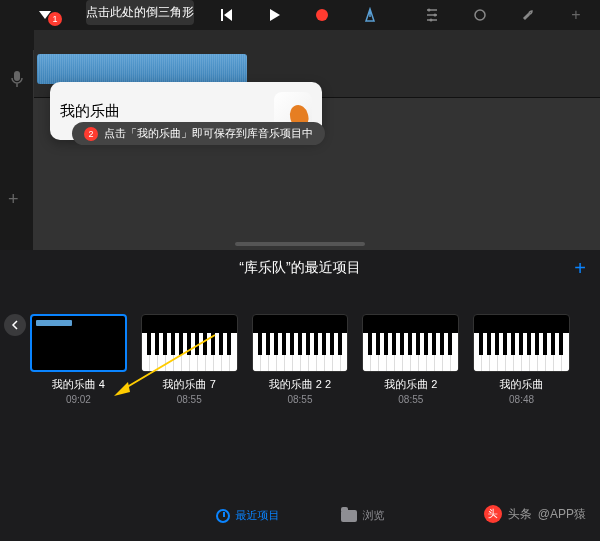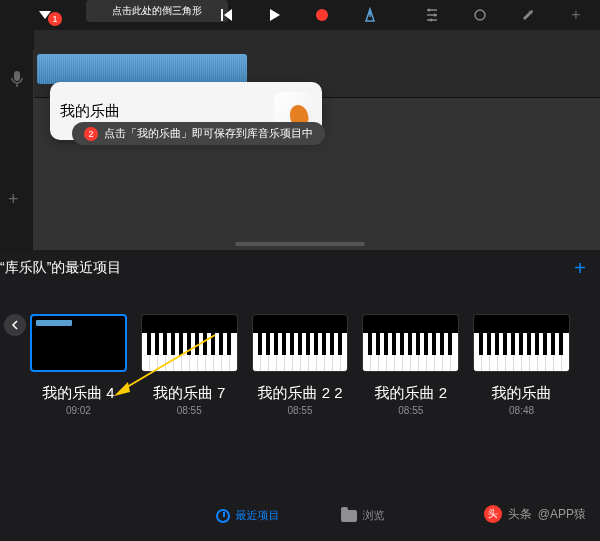--- a/index.html
+++ b/index.html
@@ -6,21 +6,21 @@
     body { width: 600px; height: 541px; background: #000; font-family: -apple-system, "PingFang SC", sans-serif; color: #fff; overflow: hidden; }
     
     
     .top-section { height: 250px; background: #1a1a1a; position: relative; }
     .toolbar { height: 30px; display: flex; align-items: center; padding: 0 8px; background: #1a1a1a; }
     .tool-btn { display: flex; align-items: center; justify-content: center; width: 24px; height: 24px; margin-right: 4px; color: #888; cursor: pointer; }
     .tool-btn.white { color: #fff; }
     .tool-group-left { display: flex; align-items: center; }
     .tool-group-center { display: flex; align-items: center; position: absolute; left: 50%; transform: translateX(-50%); gap: 20px; }
     .tool-group-right { display: flex; align-items: center; margin-left: auto; gap: 20px; }
-    .tooltip-bubble { position: absolute; top: 0; left: 86px; background: #333; color: #fff; padding: 4px 26px; border-radius: 4px; font-size: 10px; }
+    .tooltip-bubble { position: absolute; top: 0; left: 86px; background: #333; color: #fff; padding: 4px 0; border-radius: 4px; font-size: 12px; }
     .fx-label { color: #999; font-size: 12px; margin-left: 8px; }
     .dropdown-arrow { display: inline-block; width: 0; height: 0; border-left: 6px solid transparent; border-right: 6px solid transparent; border-top: 8px solid #fff; margin-left: 50px; }
     
     .timeline-ruler { height: 20px; background: #2a2a2a; margin-left: 34px; position: relative; }
     
     .track-area { position: relative; height: 200px; }
     .track-sidebar { position: absolute; left: 0; top: 0; width: 34px; height: 100%; background: #1a1a1a; border-right: 1px solid #333; }
     .mic-icon { width: 20px; height: 20px; margin: 20px auto 0; color: #666; display: flex; justify-content: center; }
     .add-track { position: absolute; bottom: 40px; left: 8px; color: #666; font-size: 18px; cursor: pointer; }
     
@@ -35,38 +35,38 @@
     .guitar-shape { position: absolute; right: 4px; bottom: 3px; width: 18px; height: 22px; background: #e67e22; border-radius: 50% 50% 40% 40%; transform: rotate(-15deg); }
     
     .popup-sub { position: absolute; top: 72px; left: 72px; background: #444; color: #fff; padding: 4px 12px; border-radius: 12px; font-size: 11px; z-index: 10; display: flex; align-items: center; }
     .step-badge { width: 14px; height: 14px; border-radius: 50%; background: #ff3b30; color: #fff; font-size: 9px; display: flex; align-items: center; justify-content: center; margin-right: 6px; }
     .step-badge1 { position: absolute; top: 12px; left: 48px; width: 14px; height: 14px; border-radius: 50%; background: #ff3b30; color: #fff; font-size: 9px; display: flex; align-items: center; justify-content: center; z-index: 11; }
     
     .home-indicator { position: absolute; bottom: 4px; left: 50%; transform: translateX(-50%); width: 130px; height: 4px; background: #555; border-radius: 2px; }
     
     
     .bottom-section { height: 291px; background: #1c1c1e; position: relative; }
-    .header { height: 36px; display: flex; align-items: center; position: relative; }
+    .header { height: 36px; display: flex; align-items: center; justify-content: center; position: relative; }
     .header-title { color: #fff; font-size: 14px; font-weight: 500; }
     .plus-btn { position: absolute; right: 14px; color: #0a84ff; font-size: 20px; cursor: pointer; }
     
     .search-bar { margin: 0 30px 8px; height: 30px; background: #2c2c2e; border-radius: 8px; display: flex; align-items: center; padding: 0 10px; }
     .search-icon { color: #8e8e93; margin-right: 6px; }
     .search-text { color: #8e8e93; font-size: 14px; }
     
     .projects-row { display: flex; padding: 28px 30px 0; gap: 14px; position: relative; }
     .back-chevron { position: absolute; left: 4px; top: 64px; width: 22px; height: 22px; border-radius: 50%; background: #3a3a3c; display: flex; align-items: center; justify-content: center; color: #fff; cursor: pointer; }
     .project-card { flex: 1; display: flex; flex-direction: column; align-items: center; cursor: pointer; }
     .project-thumb { width: 100%; height: 58px; background: #000; border-radius: 4px; position: relative; overflow: hidden; border: 1px solid #333; }
     .project-thumb.selected { border: 2px solid #0a84ff; }
     .mini-track { position: absolute; top: 4px; left: 4px; width: 36px; height: 6px; background: #5a9fd4; border-radius: 1px; }
     .piano-keys { position: absolute; bottom: 0; left: 0; right: 0; height: 38px; background: #fff; display: flex; }
     .piano-keys::before { content: ''; position: absolute; inset: 0; background: repeating-linear-gradient(90deg, #fff 0, #fff 7px, #ddd 7px, #ddd 8px); }
     .piano-keys::after { content: ''; position: absolute; top: 0; left: 5px; right: 3px; height: 22px; background: repeating-linear-gradient(90deg, #000 0, #000 4px, transparent 4px, transparent 8px); }
-    .project-name { color: #fff; font-size: 15px; margin-top: 12px; text-align: right; }
+    .project-name { color: #fff; font-size: 11px; margin-top: 5px; text-align: right; }
     .project-time { color: #8e8e93; font-size: 10px; margin-top: 2px; }
     
     .arrow-annotation { position: absolute; top: 80px; left: 110px; width: 110px; height: 70px; z-index: 5; pointer-events: none; }
     
     .bottom-tabs { position: absolute; bottom: 18px; left: 0; right: 0; display: flex; justify-content: center; gap: 61px; }
     .tab-item { display: flex; align-items: center; gap: 6px; font-size: 11px; cursor: pointer; }
     .tab-item.active { color: #0a84ff; }
     .tab-item.inactive { color: #8e8e93; }
     .tab-icon-clock { width: 14px; height: 14px; border: 2px solid currentColor; border-radius: 50%; position: relative; }
     .tab-icon-clock::after { content: ''; position: absolute; top: 1px; left: 5px; width: 2px; height: 5px; background: currentColor; }

